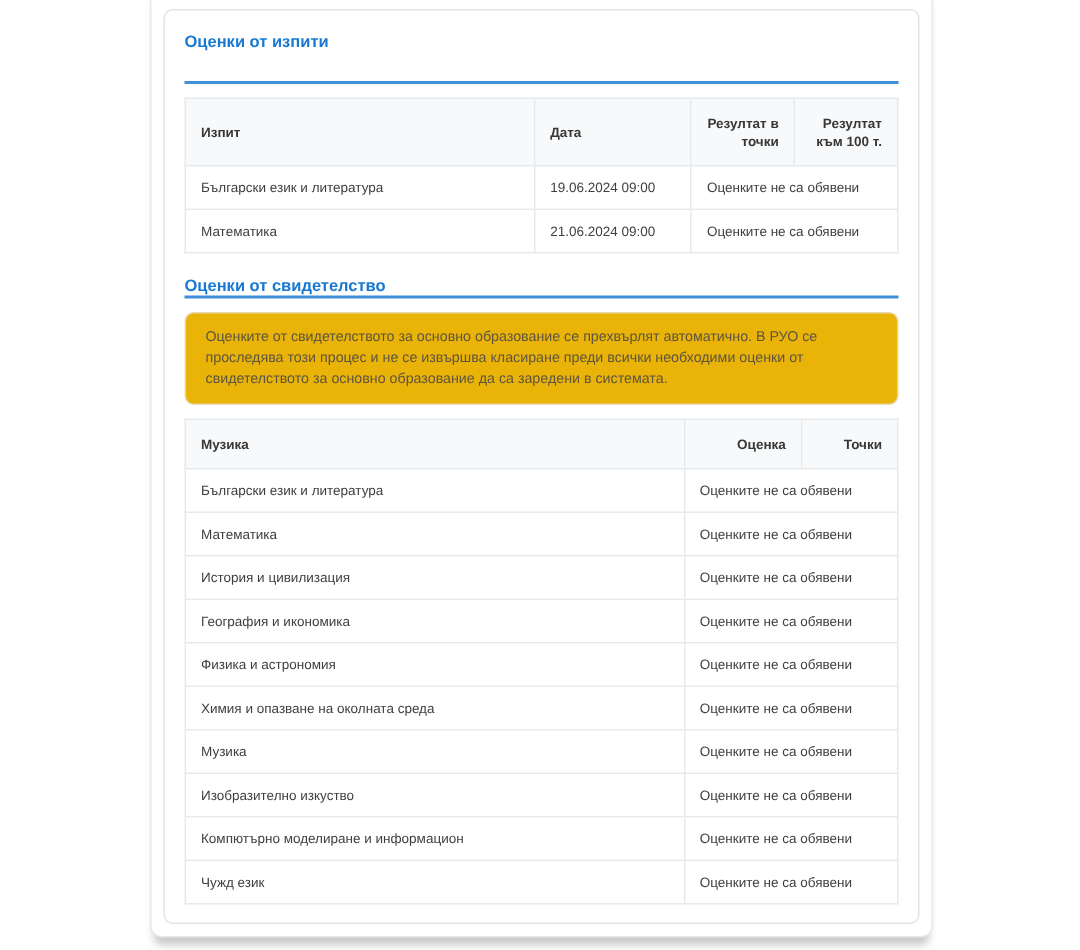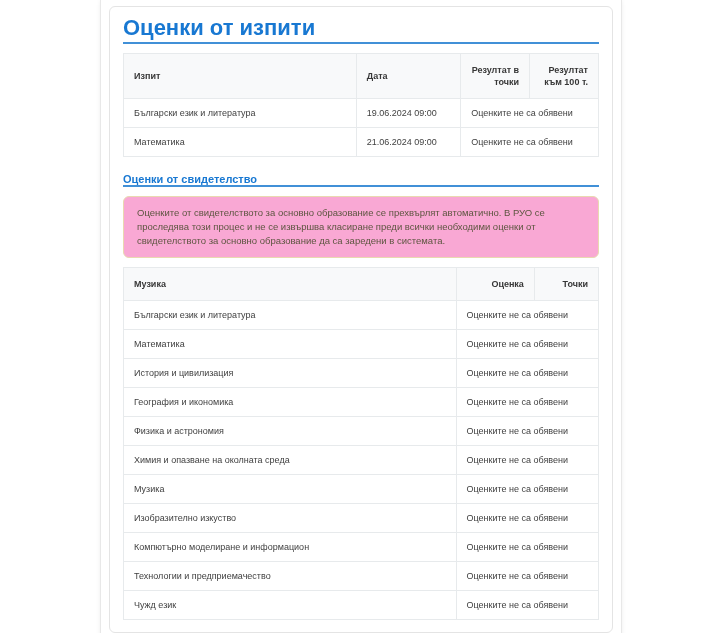--- a/index.html
+++ b/index.html
@@ -18,23 +18,23 @@
   }
   .card {
     background: #ffffff;
     border: 1px solid #e4e4e4;
     border-radius: 6px;
     padding: 12px 13px 12px 13px;
   }
   .section-title {
     color: #1878d2;
     font-weight: bold;
-    font-size: 22px;
+    font-size: 11px;
     line-height: 18px;
-    padding-bottom: 5px;
+    padding-bottom: 17px;
     border-bottom: 2px solid #4190d7;
   }
   .section-title.small {
     font-size: 11px;
     line-height: 12px;
     padding-bottom: 0;
     margin-top: 16px;
   }
   table {
     width: 100%;
@@ -55,21 +55,21 @@
     background: #f8f9fa;
     font-weight: bold;
     color: #373737;
     padding: 10px 10px;
     line-height: 12px;
   }
   .grades-table td { padding: 9px 10px; }
   th.al-right { text-align: right; white-space: normal; }
   .notice {
     margin-top: 9px;
-    background: #f9a8d4;
+    background: #eab308;
     border: 1px solid #e9d9b0;
     border-radius: 6px;
     padding: 9px 13px;
     font-size: 9.5px;
     line-height: 14px;
     color: #5d5540;
   }
 </style>
 </head>
 <body>
@@ -158,24 +158,20 @@
         </tr>
         <tr>
           <td>Изобразително изкуство</td>
           <td colspan="2">Оценките не са обявени</td>
         </tr>
         <tr>
           <td>Компютърно моделиране и информацион</td>
           <td colspan="2">Оценките не са обявени</td>
         </tr>
         <tr>
-          <td>Технологии и предприемачество</td>
-          <td colspan="2">Оценките не са обявени</td>
-        </tr>
-        <tr>
           <td>Чужд език</td>
           <td colspan="2">Оценките не са обявени</td>
         </tr>
       </tbody>
     </table>
 
   </div>
 </div>
 
 </body></html>

